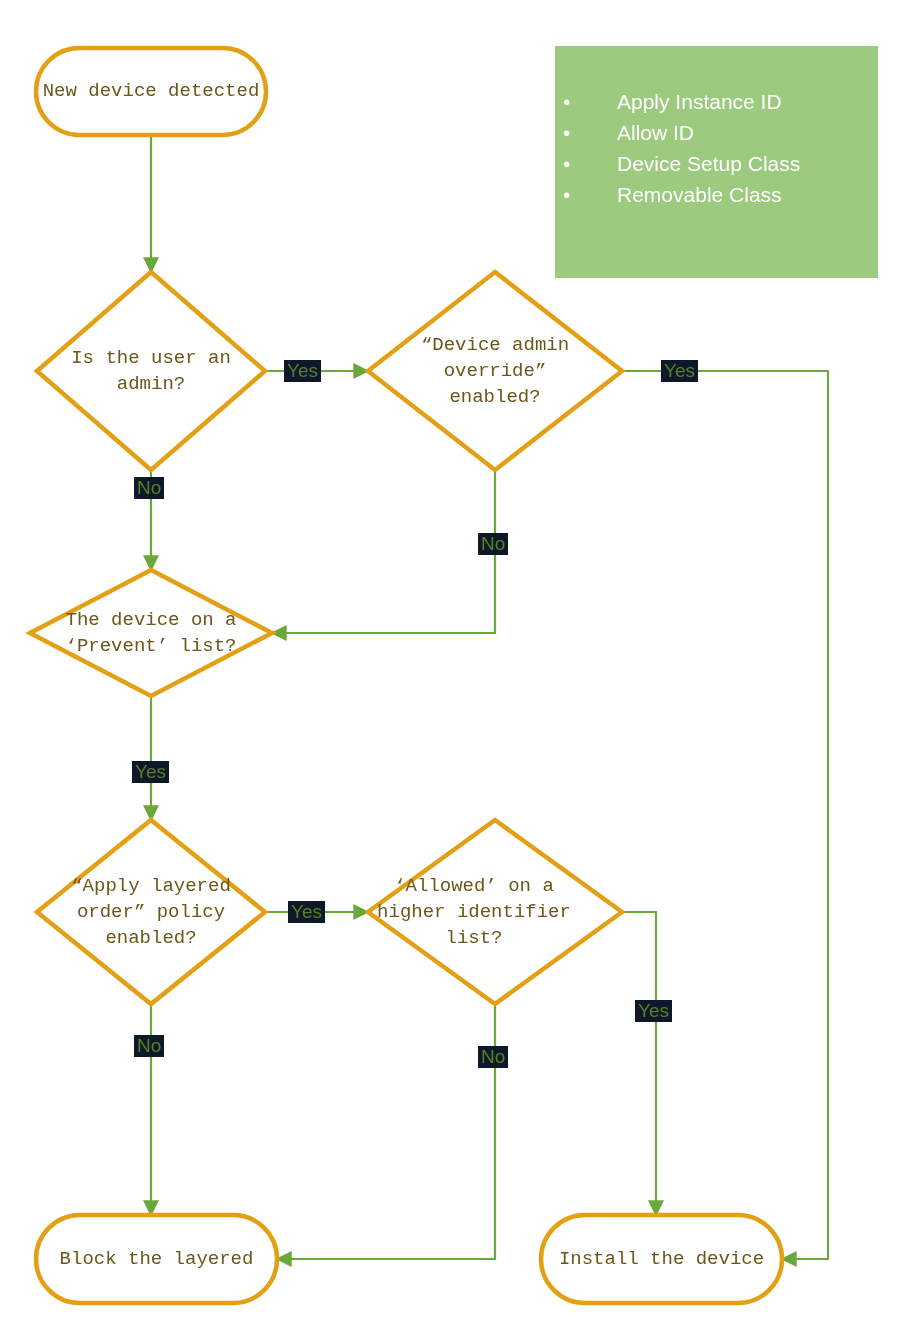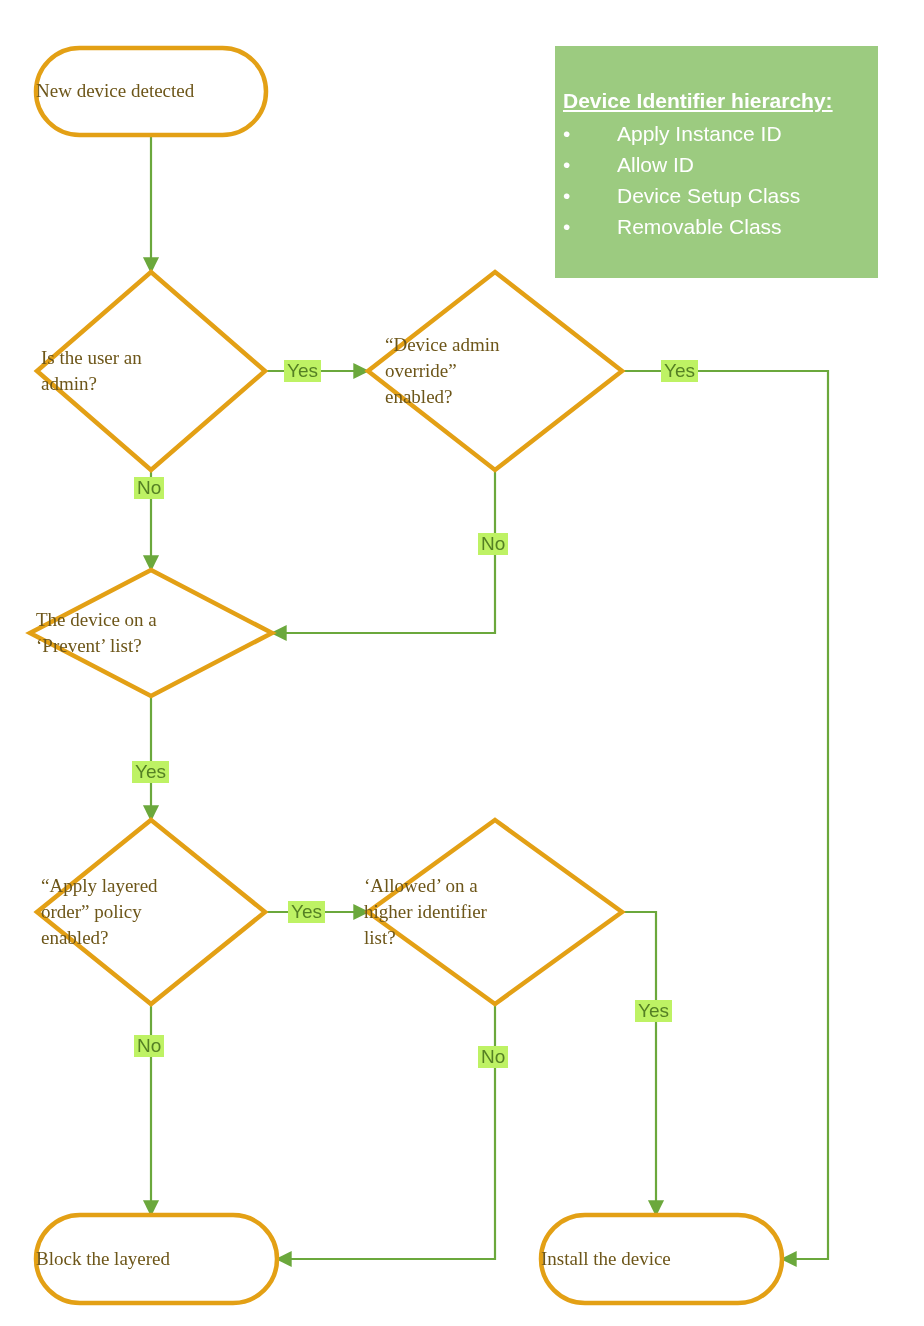--- a/index.html
+++ b/index.html
@@ -17,34 +17,35 @@
   #canvas {
     position: absolute;
     left: 0;
     top: 0;
     width: 924px;
     height: 1326px;
   }
   .node-label {
     position: absolute;
     color: #6d5619;
-    font-family: Liberation Serif, serif;
+    font-family: Liberation Mono, monospace;
     font-size: 19px;
     line-height: 26px;
+    text-align: center;
     white-space: pre-line;
     pointer-events: none;
   }
   .edge-label {
     position: absolute;
     color: #558024;
     font-family: "Liberation Sans", sans-serif;
     font-size: 19px;
     line-height: 22px;
     text-align: center;
-    background: #bef264;
+    background: #0f172a;
     padding: 0 3px;
   }
   .legend-box {
     position: absolute;
     left: 555px;
     top: 46px;
     width: 323px;
     height: 232px;
     background: #9ccb80;
     box-sizing: border-box;
@@ -170,21 +171,20 @@
 
 <div class="edge-label" style="left:288px; top:901px;">Yes</div>
 
 <div class="edge-label" style="left:134px; top:1035px;">No</div>
 
 <div class="edge-label" style="left:635px; top:1000px;">Yes</div>
 
 <div class="edge-label" style="left:478px; top:1046px;">No</div>
 
 <div class="legend-box">
-  <div class="legend-title">Device Identifier hierarchy:</div>
   <ul class="legend-list">
     <li>
       <span class="bullet">•</span>
       <span>Apply Instance ID</span>
     </li>
     <li>
       <span class="bullet">•</span>
       <span>Allow ID</span>
     </li>
     <li>

